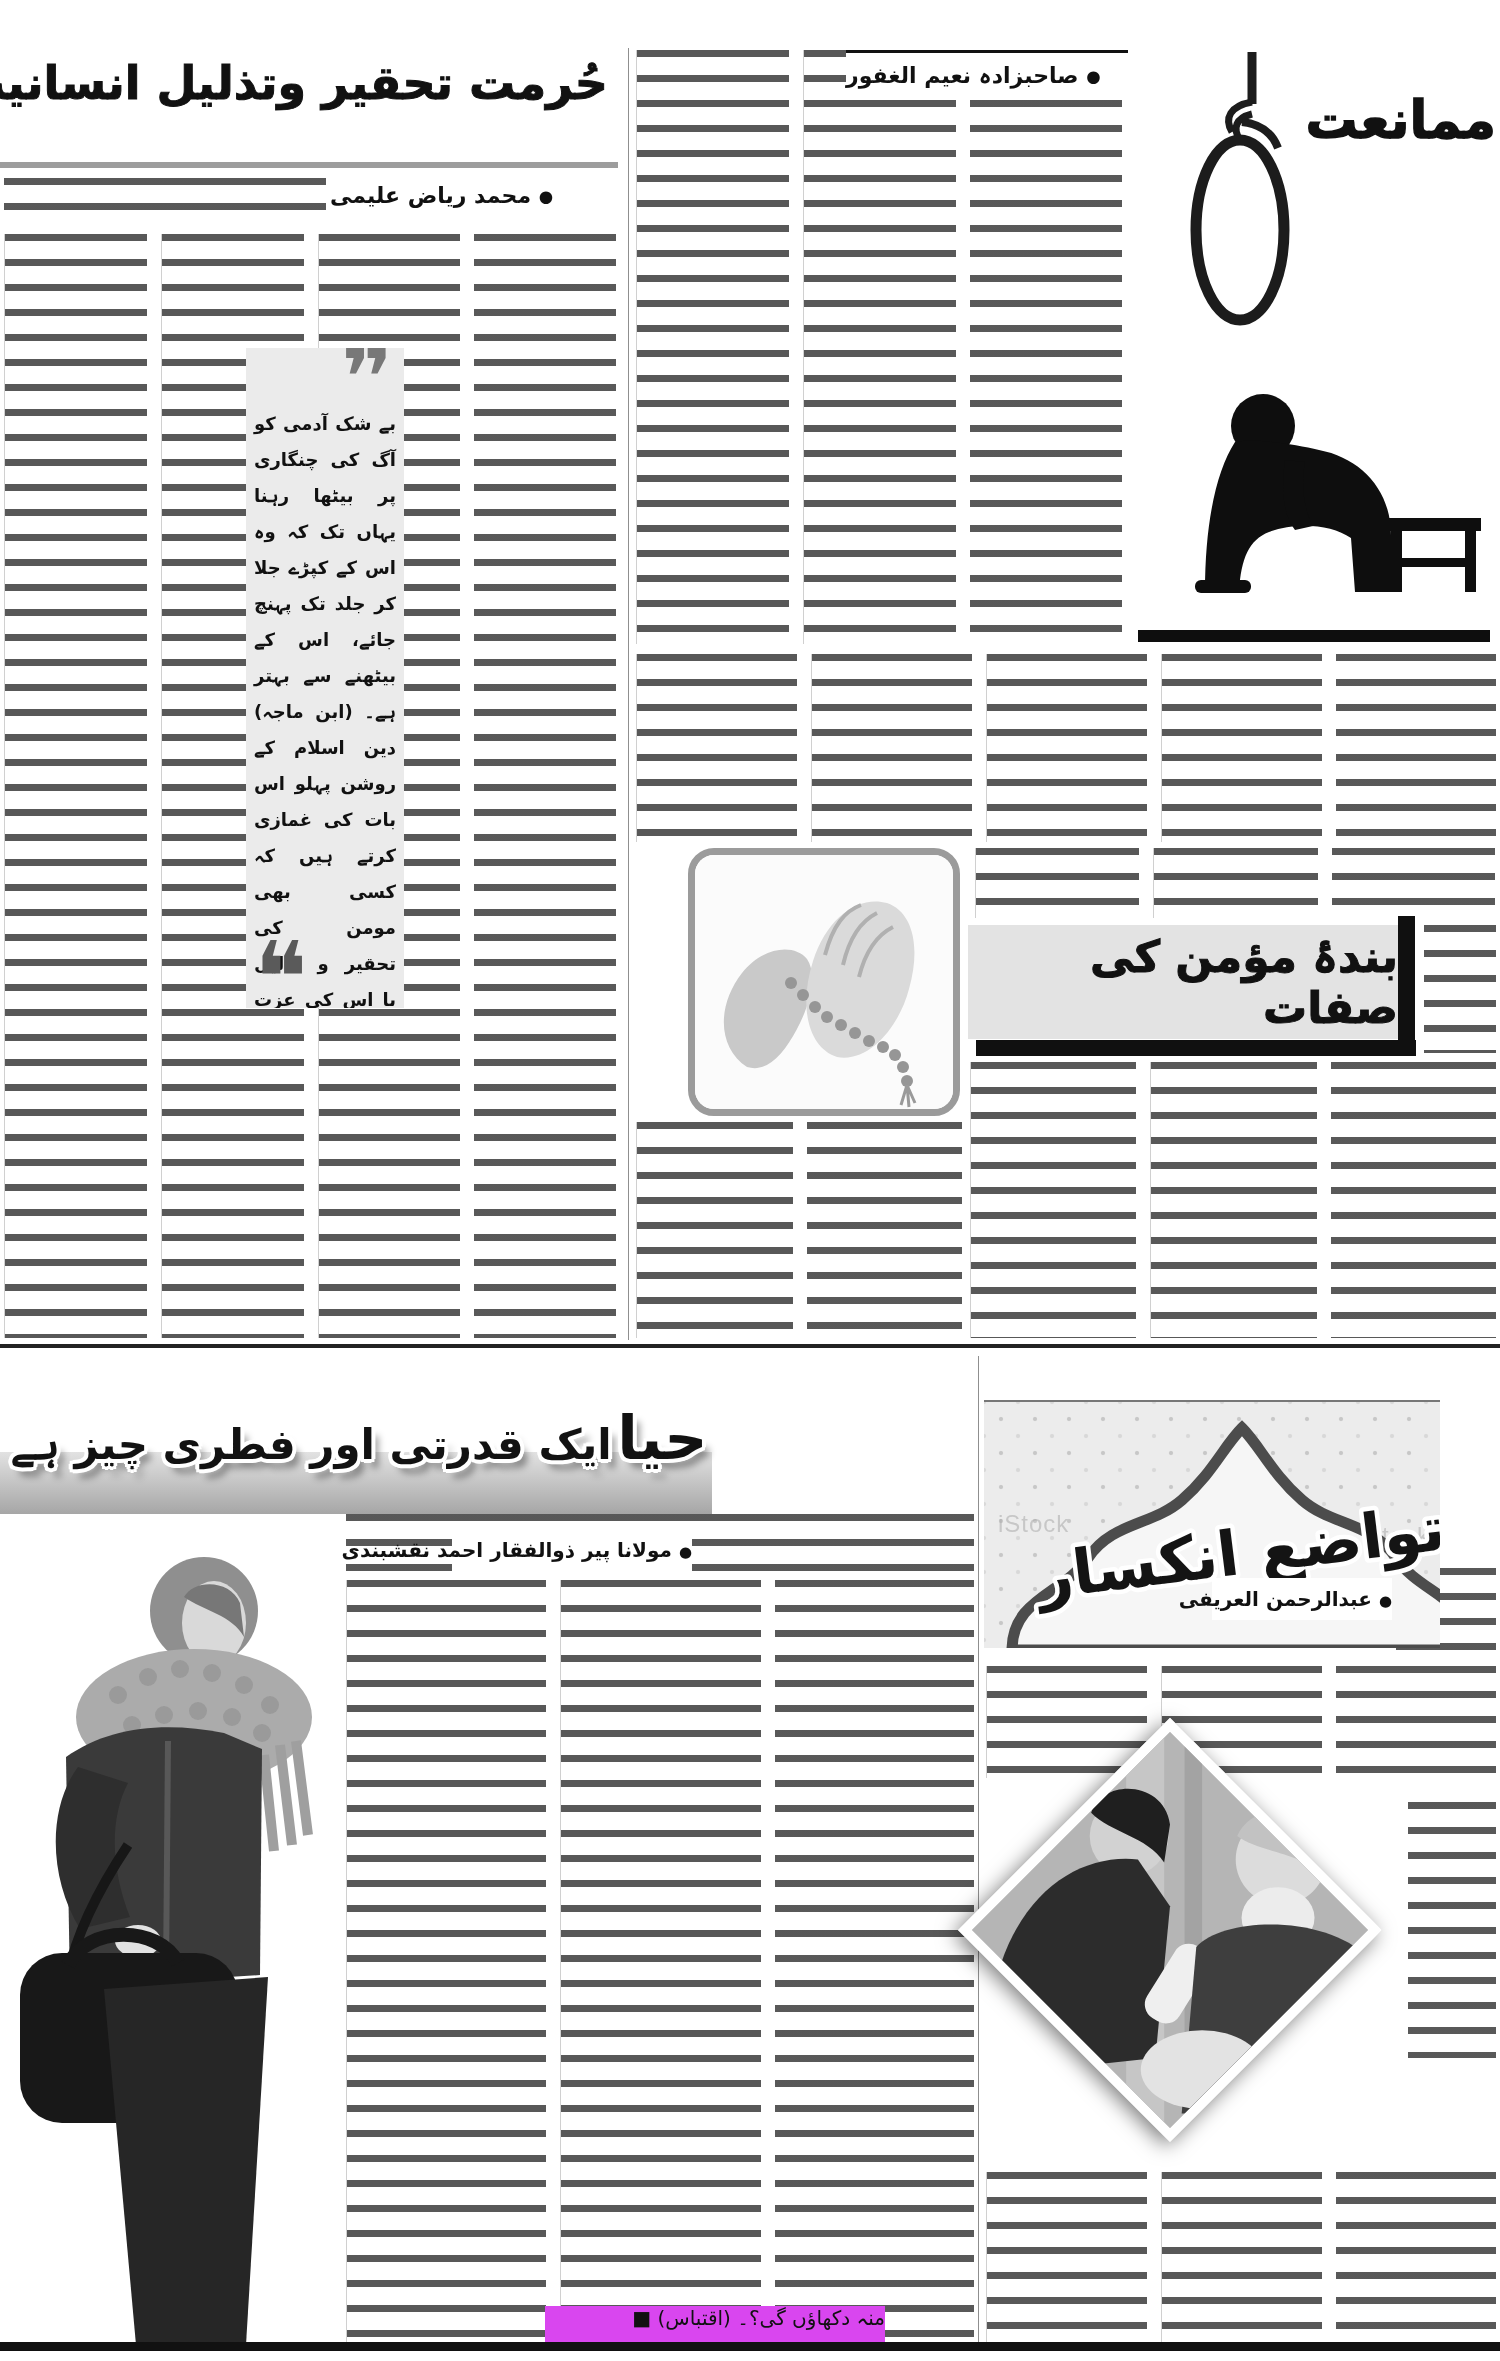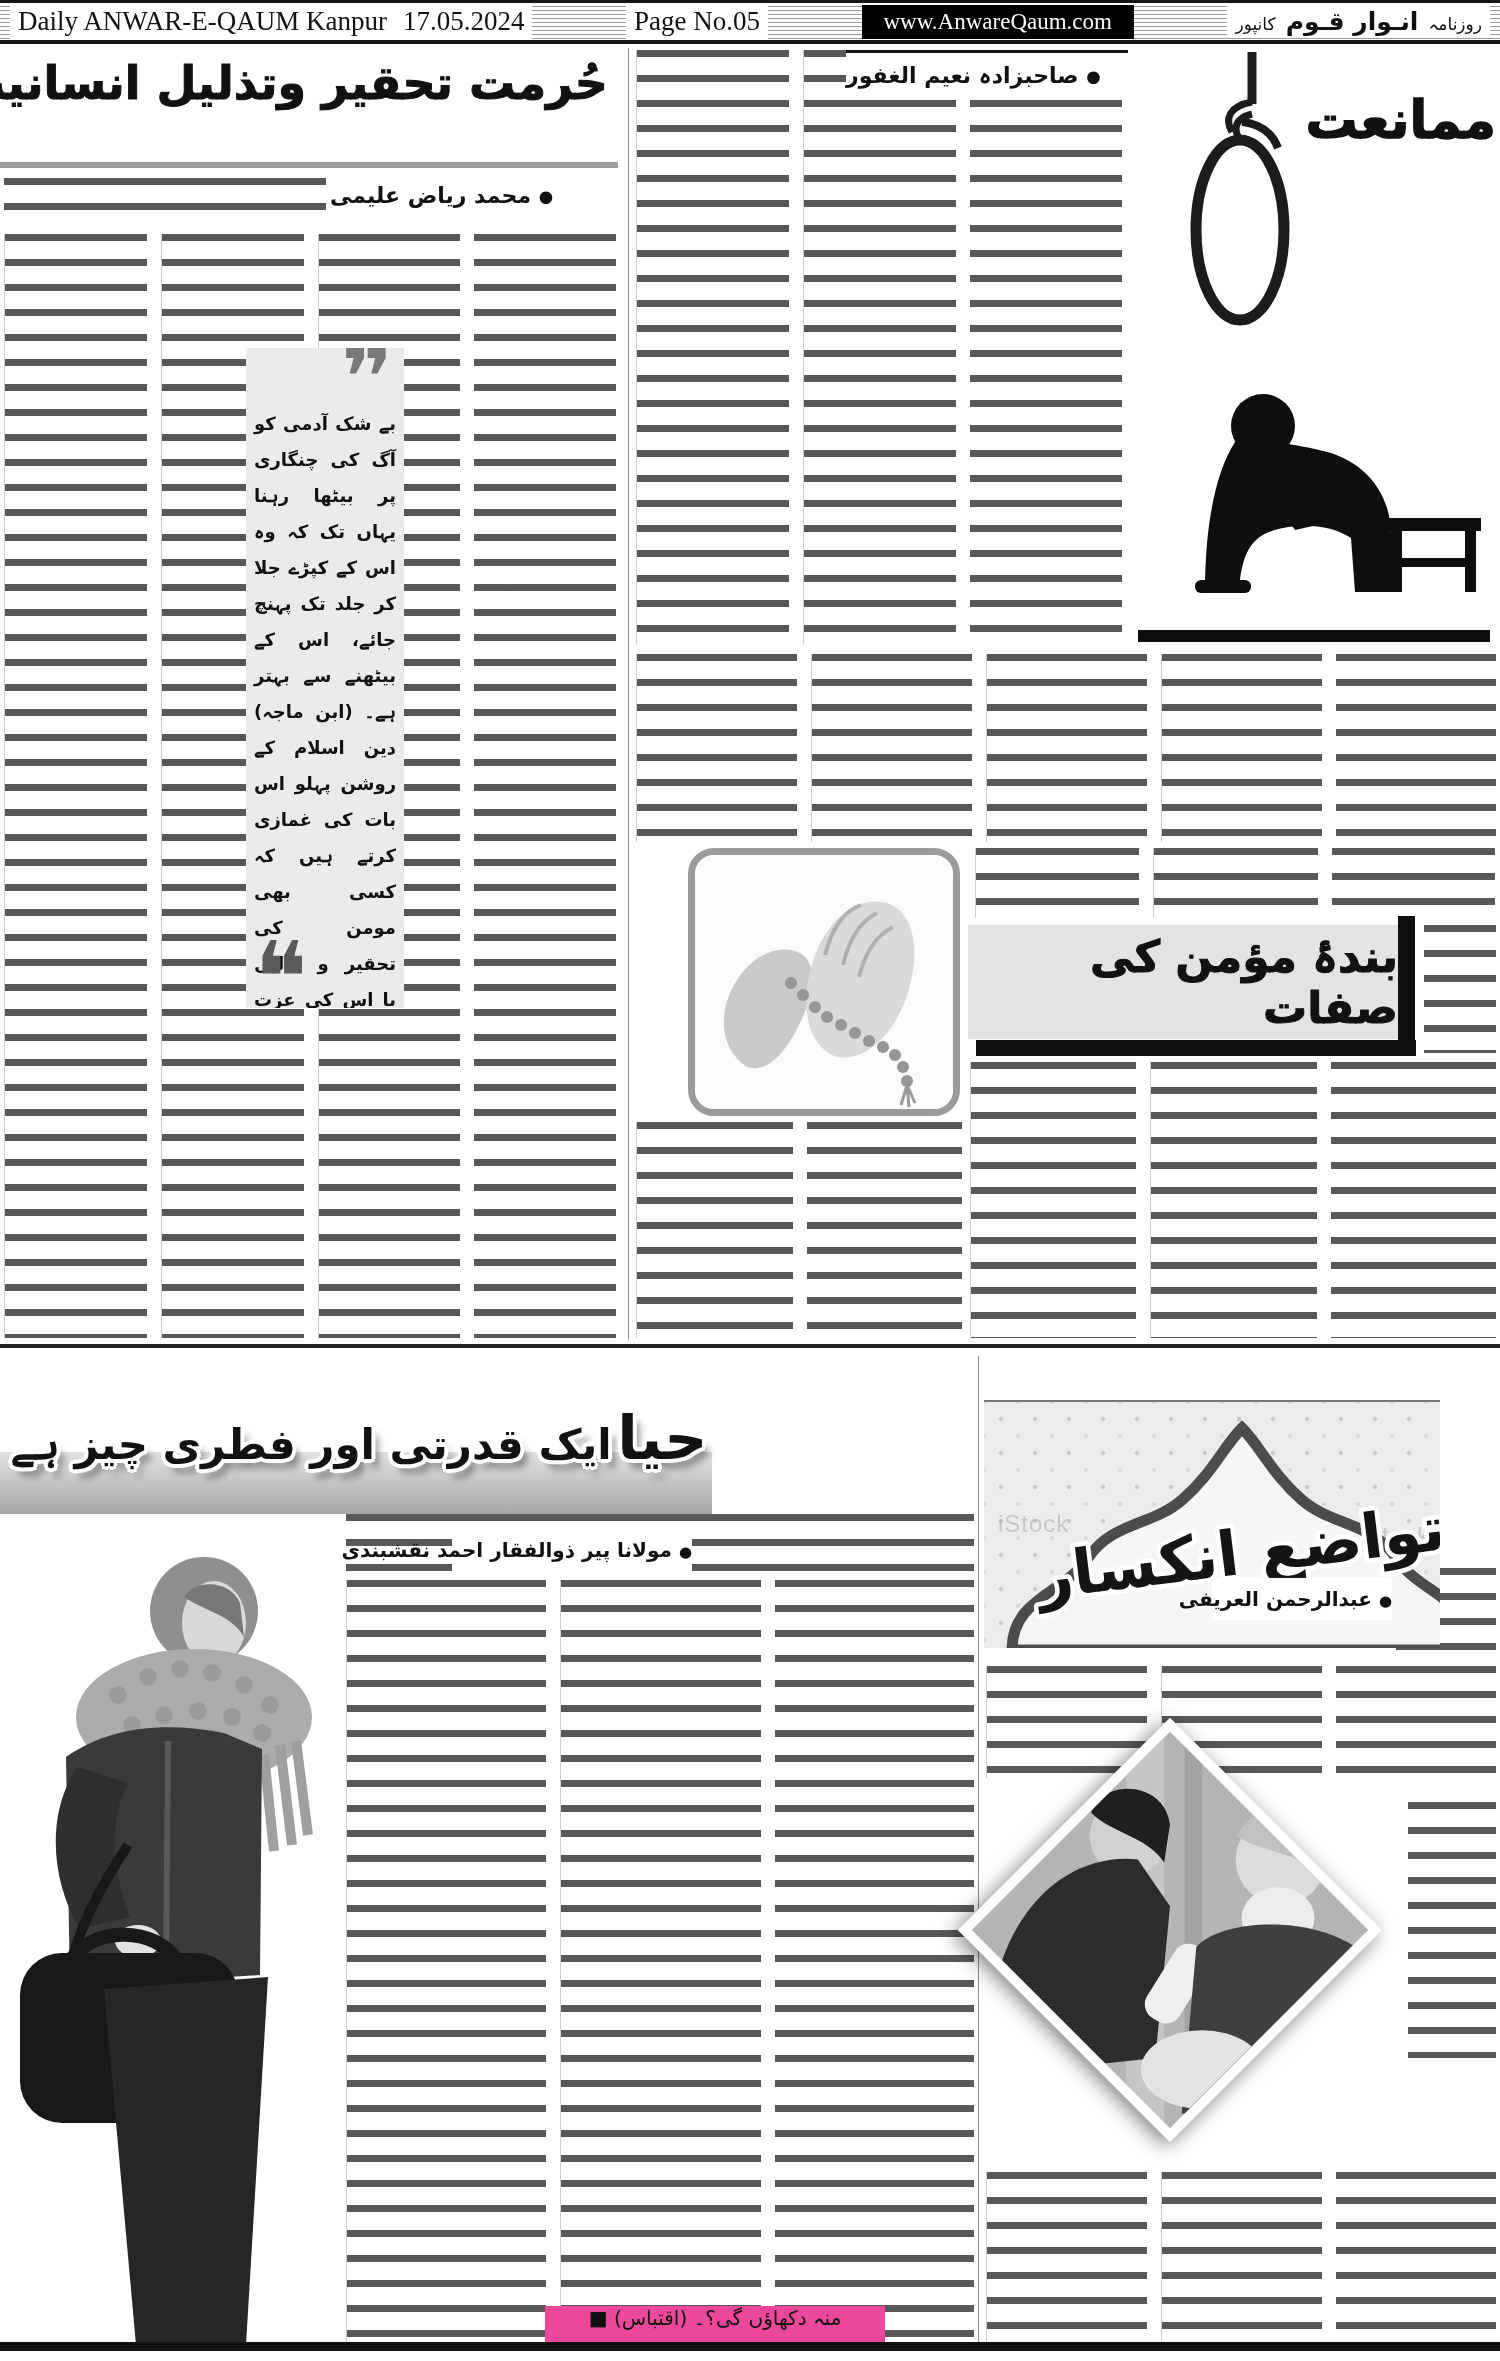--- a/index.html
+++ b/index.html
@@ -59,42 +59,28 @@
   .hl-haya .rest { font-size:42px; }
 
   .ornate { z-index:2; overflow:hidden; background-color:#ececec;
     background-image:radial-gradient(circle,#c7c7c7 1.5px,transparent 2.6px),radial-gradient(circle,#d8d8d8 1.5px,transparent 2.6px);
     background-size:34px 34px; background-position:0 0,17px 17px; border-top:2px solid #777; }
   .watermark { position:absolute; color:#aaa; opacity:.55; font-size:24px; letter-spacing:1px; z-index:3; font-family:"Liberation Sans",sans-serif; }
 
   .diamond { z-index:4; transform:rotate(45deg); border:10px solid #fff; box-shadow:0 6px 20px rgba(0,0,0,.5); overflow:hidden; background:#bdbdbd; }
   .diamond svg { transform:rotate(-45deg) scale(1.46); transform-origin:50% 50%; }
 
-  .endline { z-index:5; background:#ec4899; font-size:20px; text-align:center; white-space:nowrap; }
+  .endline { z-index:5; background:#d946ef; font-size:20px; text-align:right; white-space:nowrap; }
   .footer-bar { background:#111; z-index:5; }
 </style>
 </head>
 <body>
 
 <div class="page">
 
-  <div class="abs masthead">
-    <span class="chunk en-serif">Daily ANWAR-E-QAUM Kanpur</span>
-    <span class="chunk en-serif">17.05.2024</span>
-    <span style="flex:1"></span>
-    <span class="chunk en-serif">Page No.05</span>
-    <span style="flex:1"></span>
-    <span class="site-box">www.AnwareQaum.com</span>
-    <span style="flex:1"></span>
-    <span class="chunk u urdu-mast">
-      <span>روزنامہ</span>
-      <b>انـوار قـوم</b>
-      <span>کانپور</span>
-    </span>
-  </div>
 
   <div class="abs u hl hl-hurmat" style="left:8px;top:56px;width:600px;">حُرمت تحقیر وتذلیل انسانیت</div>
   <div class="abs hl-rule" style="left:0;top:162px;width:618px;height:6px;"></div>
 
   <div class="abs u byline" style="left:330px;top:174px;width:278px;height:44px;font-size:22px;line-height:44px;">
     <span class="dot">●</span>
     <span>محمد ریاض علیمی</span>
   </div>
 
   <div class="abs sim" style="left:4px;top:178px;width:322px;height:48px;">

